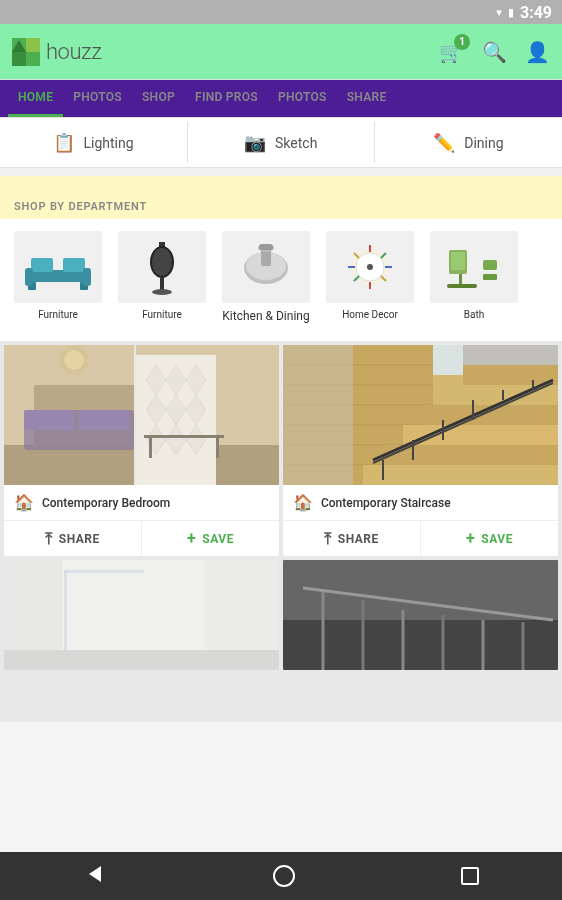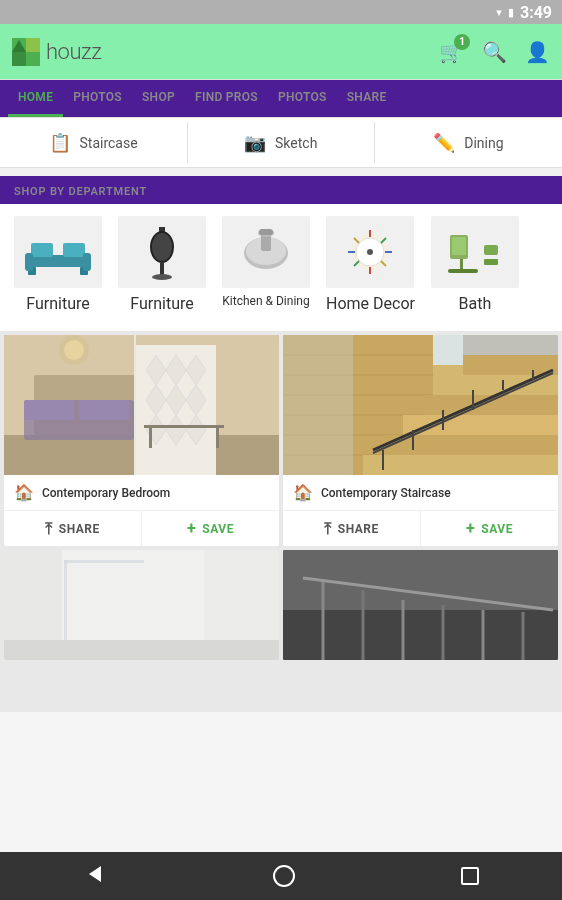--- a/index.html
+++ b/index.html
@@ -82,22 +82,22 @@
     .quick-action + .quick-action {
       border-left: 1px solid #e0e0e0;
     }
     .qa-icon { font-size: 18px; color: #555; }
 
     
     .divider { height: 8px; background: #f0f0f0; }
 
     
     .section-title {
-      background: #4c1d95;
-      padding: 9px 14px 6px;
+      background: #fef9c3;
+      padding: 24px 14px 6px;
       font-size: 11px;
       color: #888;
       font-weight: 600;
       letter-spacing: 0.8px;
     }
     .department-scroll {
       background: #fff;
       display: flex;
       overflow-x: auto;
       padding: 6px 8px 12px;
@@ -114,21 +114,21 @@
       cursor: pointer;
       padding: 6px;
     }
     .dept-img {
       width: 88px; height: 72px;
       background: #f0f0f0;
       border-radius: 2px;
       display: flex; align-items: center; justify-content: center;
       overflow: hidden;
     }
-    .dept-label { font-size: 16px; color: #333; text-align: center; }
+    .dept-label { font-size: 10px; color: #333; text-align: center; }
 
     
     .dept-visual { width: 70px; height: 55px; }
     .photo-card {
       background: #fff;
       width: calc(50% - 2px);
       border-radius: 2px;
       overflow: hidden;
     }
     .photo-img {
@@ -248,21 +248,21 @@
   <div class="nav-tab">PHOTOS</div>
   <div class="nav-tab">SHOP</div>
   <div class="nav-tab">FIND PROS</div>
   <div class="nav-tab">PHOTOS</div>
   <div class="nav-tab">SHARE</div>
 </div>
 
 <div class="quick-actions">
   <div class="quick-action">
     <span class="qa-icon">📋</span>
-    <span>Staircase</span>
+    <span>Lighting</span>
   </div>
   <div class="quick-action">
     <span class="qa-icon">📷</span>
     <span>Sketch</span>
   </div>
   <div class="quick-action">
     <span class="qa-icon">✏️</span>
     <span>Dining</span>
   </div>
 </div>

